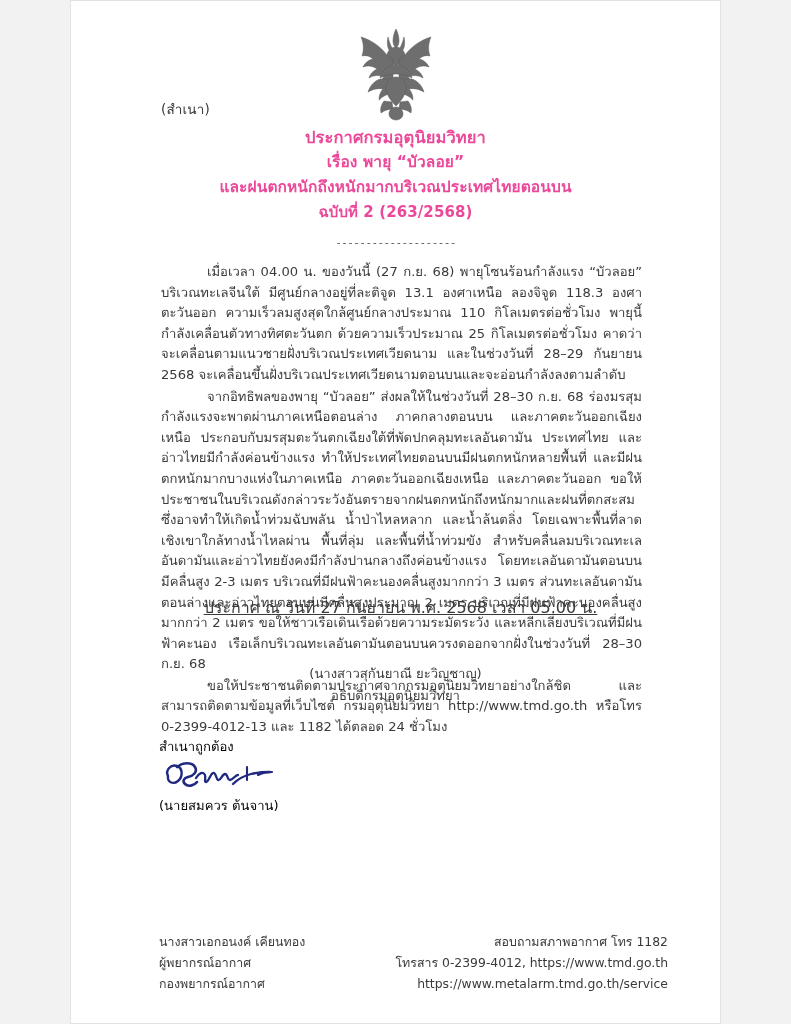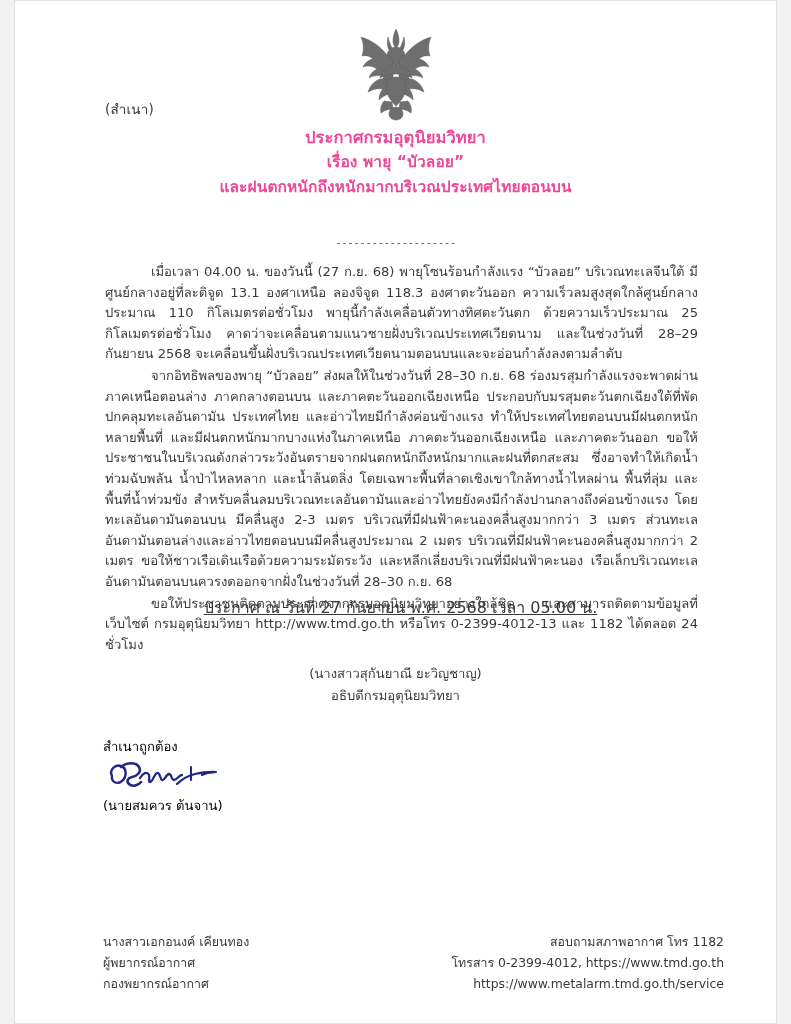--- a/index.html
+++ b/index.html
@@ -6,21 +6,21 @@
   html, body {
     margin: 0;
     padding: 0;
     background: #f2f2f2;
   }
   body {
     font-family: "DejaVu Sans", "Liberation Sans", sans-serif;
   }
   .page {
     position: relative;
-    width: 763px;
+    width: 651px;
     height: 1024px;
     margin: 0 auto;
     background: #ffffff;
     box-sizing: border-box;
     border: 1px solid #e2e2e2;
     overflow: hidden;
     color: #3b3b3b;
   }
   .copy-mark {
     position: absolute;
@@ -158,20 +158,21 @@
         <path d="M66 76 c3 4 4 8 3 12 c-4 -3 -8 -4 -12 -4 l1 -7 z"></path>
         <path d="M54 82 c4 0 7 3 7 7 c0 3 -3 6 -7 6 c-4 0 -7 -3 -7 -6 c0 -4 3 -7 7 -7 z"></path>
       </g>
     </svg>
   </div>
 
   <div class="title-block">
     <div class="title-line t1">ประกาศกรมอุตุนิยมวิทยา</div>
     <div class="title-line t2">เรื่อง พายุ “บัวลอย”</div>
     <div class="title-line t3">และฝนตกหนักถึงหนักมากบริเวณประเทศไทยตอนบน</div>
+    <div class="title-line t4">ฉบับที่ 2 (263/2568)</div>
   </div>
 
   <div class="divider">--------------------</div>
 
   <div class="body-block">
     <p class="para p1">เมื่อเวลา 04.00 น. ของวันนี้ (27 ก.ย. 68) พายุโซนร้อนกำลังแรง “บัวลอย” บริเวณทะเลจีนใต้ มีศูนย์กลางอยู่ที่ละติจูด 13.1 องศาเหนือ ลองจิจูด 118.3 องศาตะวันออก ความเร็วลมสูงสุดใกล้ศูนย์กลางประมาณ 110 กิโลเมตรต่อชั่วโมง พายุนี้กำลังเคลื่อนตัวทางทิศตะวันตก ด้วยความเร็วประมาณ 25 กิโลเมตรต่อชั่วโมง คาดว่าจะเคลื่อนตามแนวชายฝั่งบริเวณประเทศเวียดนาม และในช่วงวันที่ 28–29 กันยายน 2568 จะเคลื่อนขึ้นฝั่งบริเวณประเทศเวียดนามตอนบนและจะอ่อนกำลังลงตามลำดับ</p>
     <p class="para p2">จากอิทธิพลของพายุ “บัวลอย” ส่งผลให้ในช่วงวันที่ 28–30 ก.ย. 68 ร่องมรสุมกำลังแรงจะพาดผ่านภาคเหนือตอนล่าง ภาคกลางตอนบน และภาคตะวันออกเฉียงเหนือ ประกอบกับมรสุมตะวันตกเฉียงใต้ที่พัดปกคลุมทะเลอันดามัน ประเทศไทย และอ่าวไทยมีกำลังค่อนข้างแรง ทำให้ประเทศไทยตอนบนมีฝนตกหนักหลายพื้นที่ และมีฝนตกหนักมากบางแห่งในภาคเหนือ ภาคตะวันออกเฉียงเหนือ และภาคตะวันออก ขอให้ประชาชนในบริเวณดังกล่าวระวังอันตรายจากฝนตกหนักถึงหนักมากและฝนที่ตกสะสม ซึ่งอาจทำให้เกิดน้ำท่วมฉับพลัน น้ำป่าไหลหลาก และน้ำล้นตลิ่ง โดยเฉพาะพื้นที่ลาดเชิงเขาใกล้ทางน้ำไหลผ่าน พื้นที่ลุ่ม และพื้นที่น้ำท่วมขัง สำหรับคลื่นลมบริเวณทะเลอันดามันและอ่าวไทยยังคงมีกำลังปานกลางถึงค่อนข้างแรง โดยทะเลอันดามันตอนบน มีคลื่นสูง 2-3 เมตร บริเวณที่มีฝนฟ้าคะนองคลื่นสูงมากกว่า 3 เมตร ส่วนทะเลอันดามันตอนล่างและอ่าวไทยตอนบนมีคลื่นสูงประมาณ 2 เมตร บริเวณที่มีฝนฟ้าคะนองคลื่นสูงมากกว่า 2 เมตร ขอให้ชาวเรือเดินเรือด้วยความระมัดระวัง และหลีกเลี่ยงบริเวณที่มีฝนฟ้าคะนอง เรือเล็กบริเวณทะเลอันดามันตอนบนควรงดออกจากฝั่งในช่วงวันที่ 28–30 ก.ย. 68</p>
     <p class="para p3">ขอให้ประชาชนติดตามประกาศจากกรมอุตุนิยมวิทยาอย่างใกล้ชิด และสามารถติดตามข้อมูลที่เว็บไซต์ กรมอุตุนิยมวิทยา http://www.tmd.go.th หรือโทร 0-2399-4012-13 และ 1182 ได้ตลอด 24 ชั่วโมง</p>
   </div>
 

